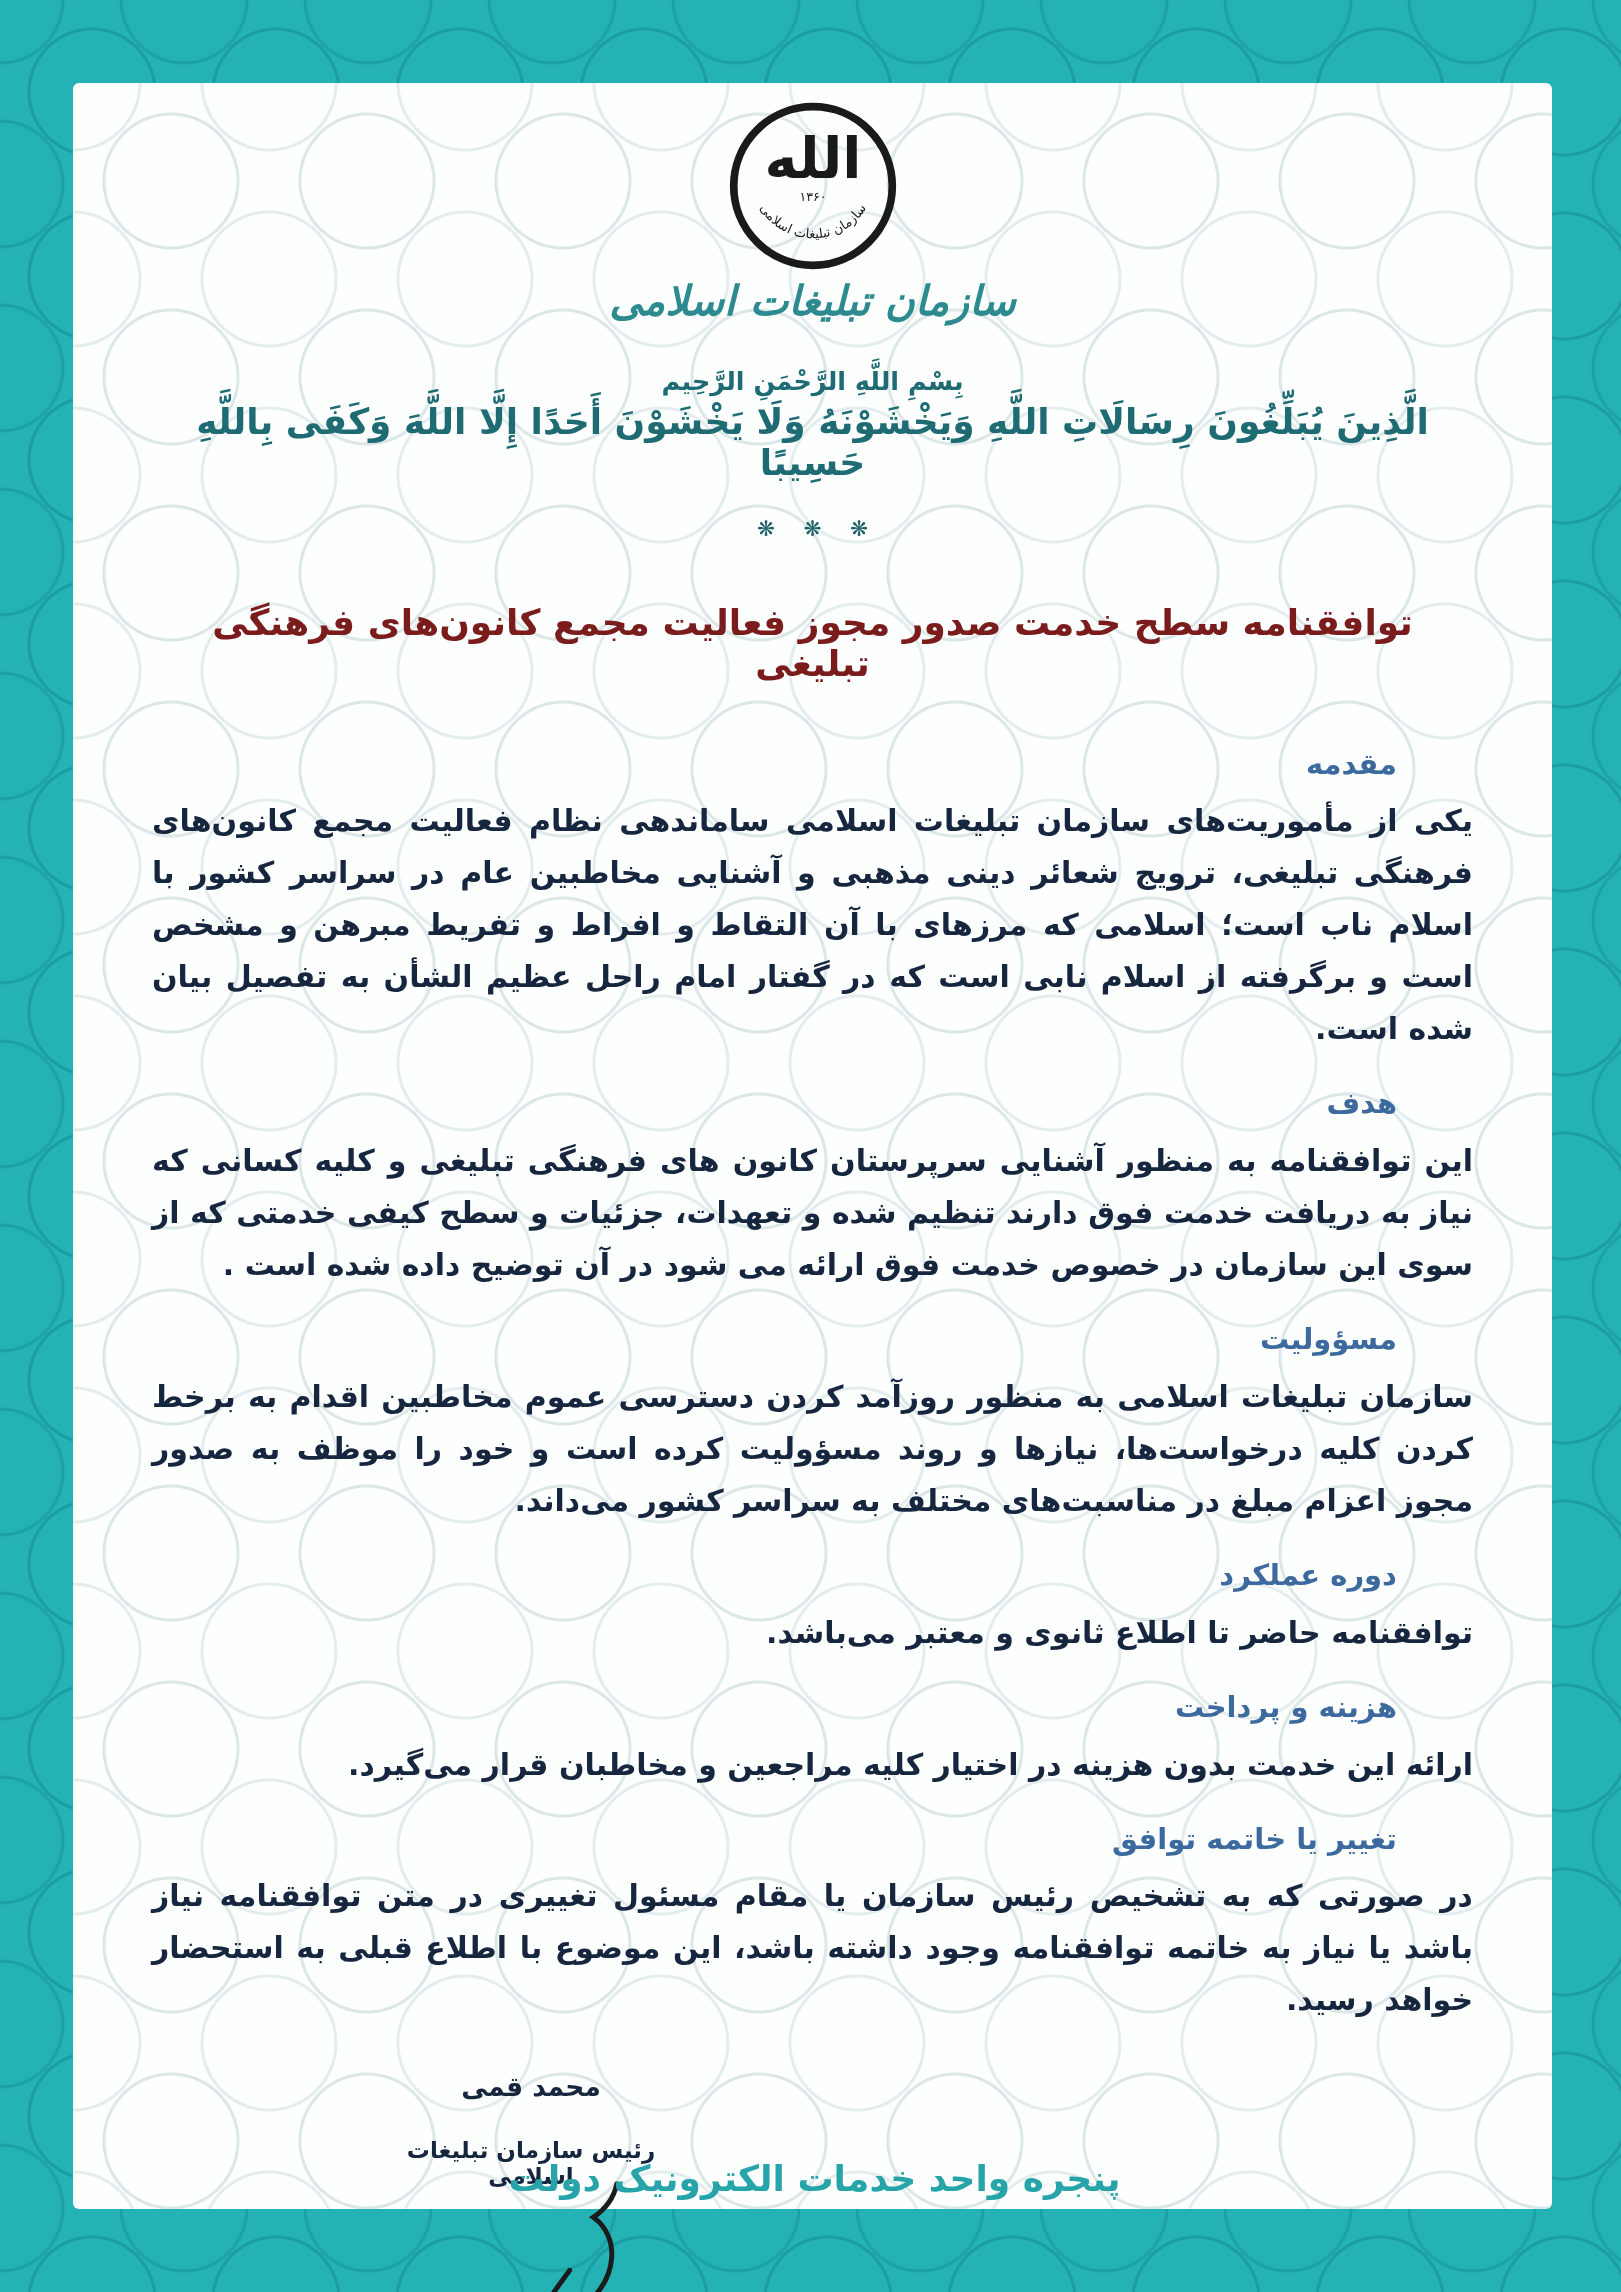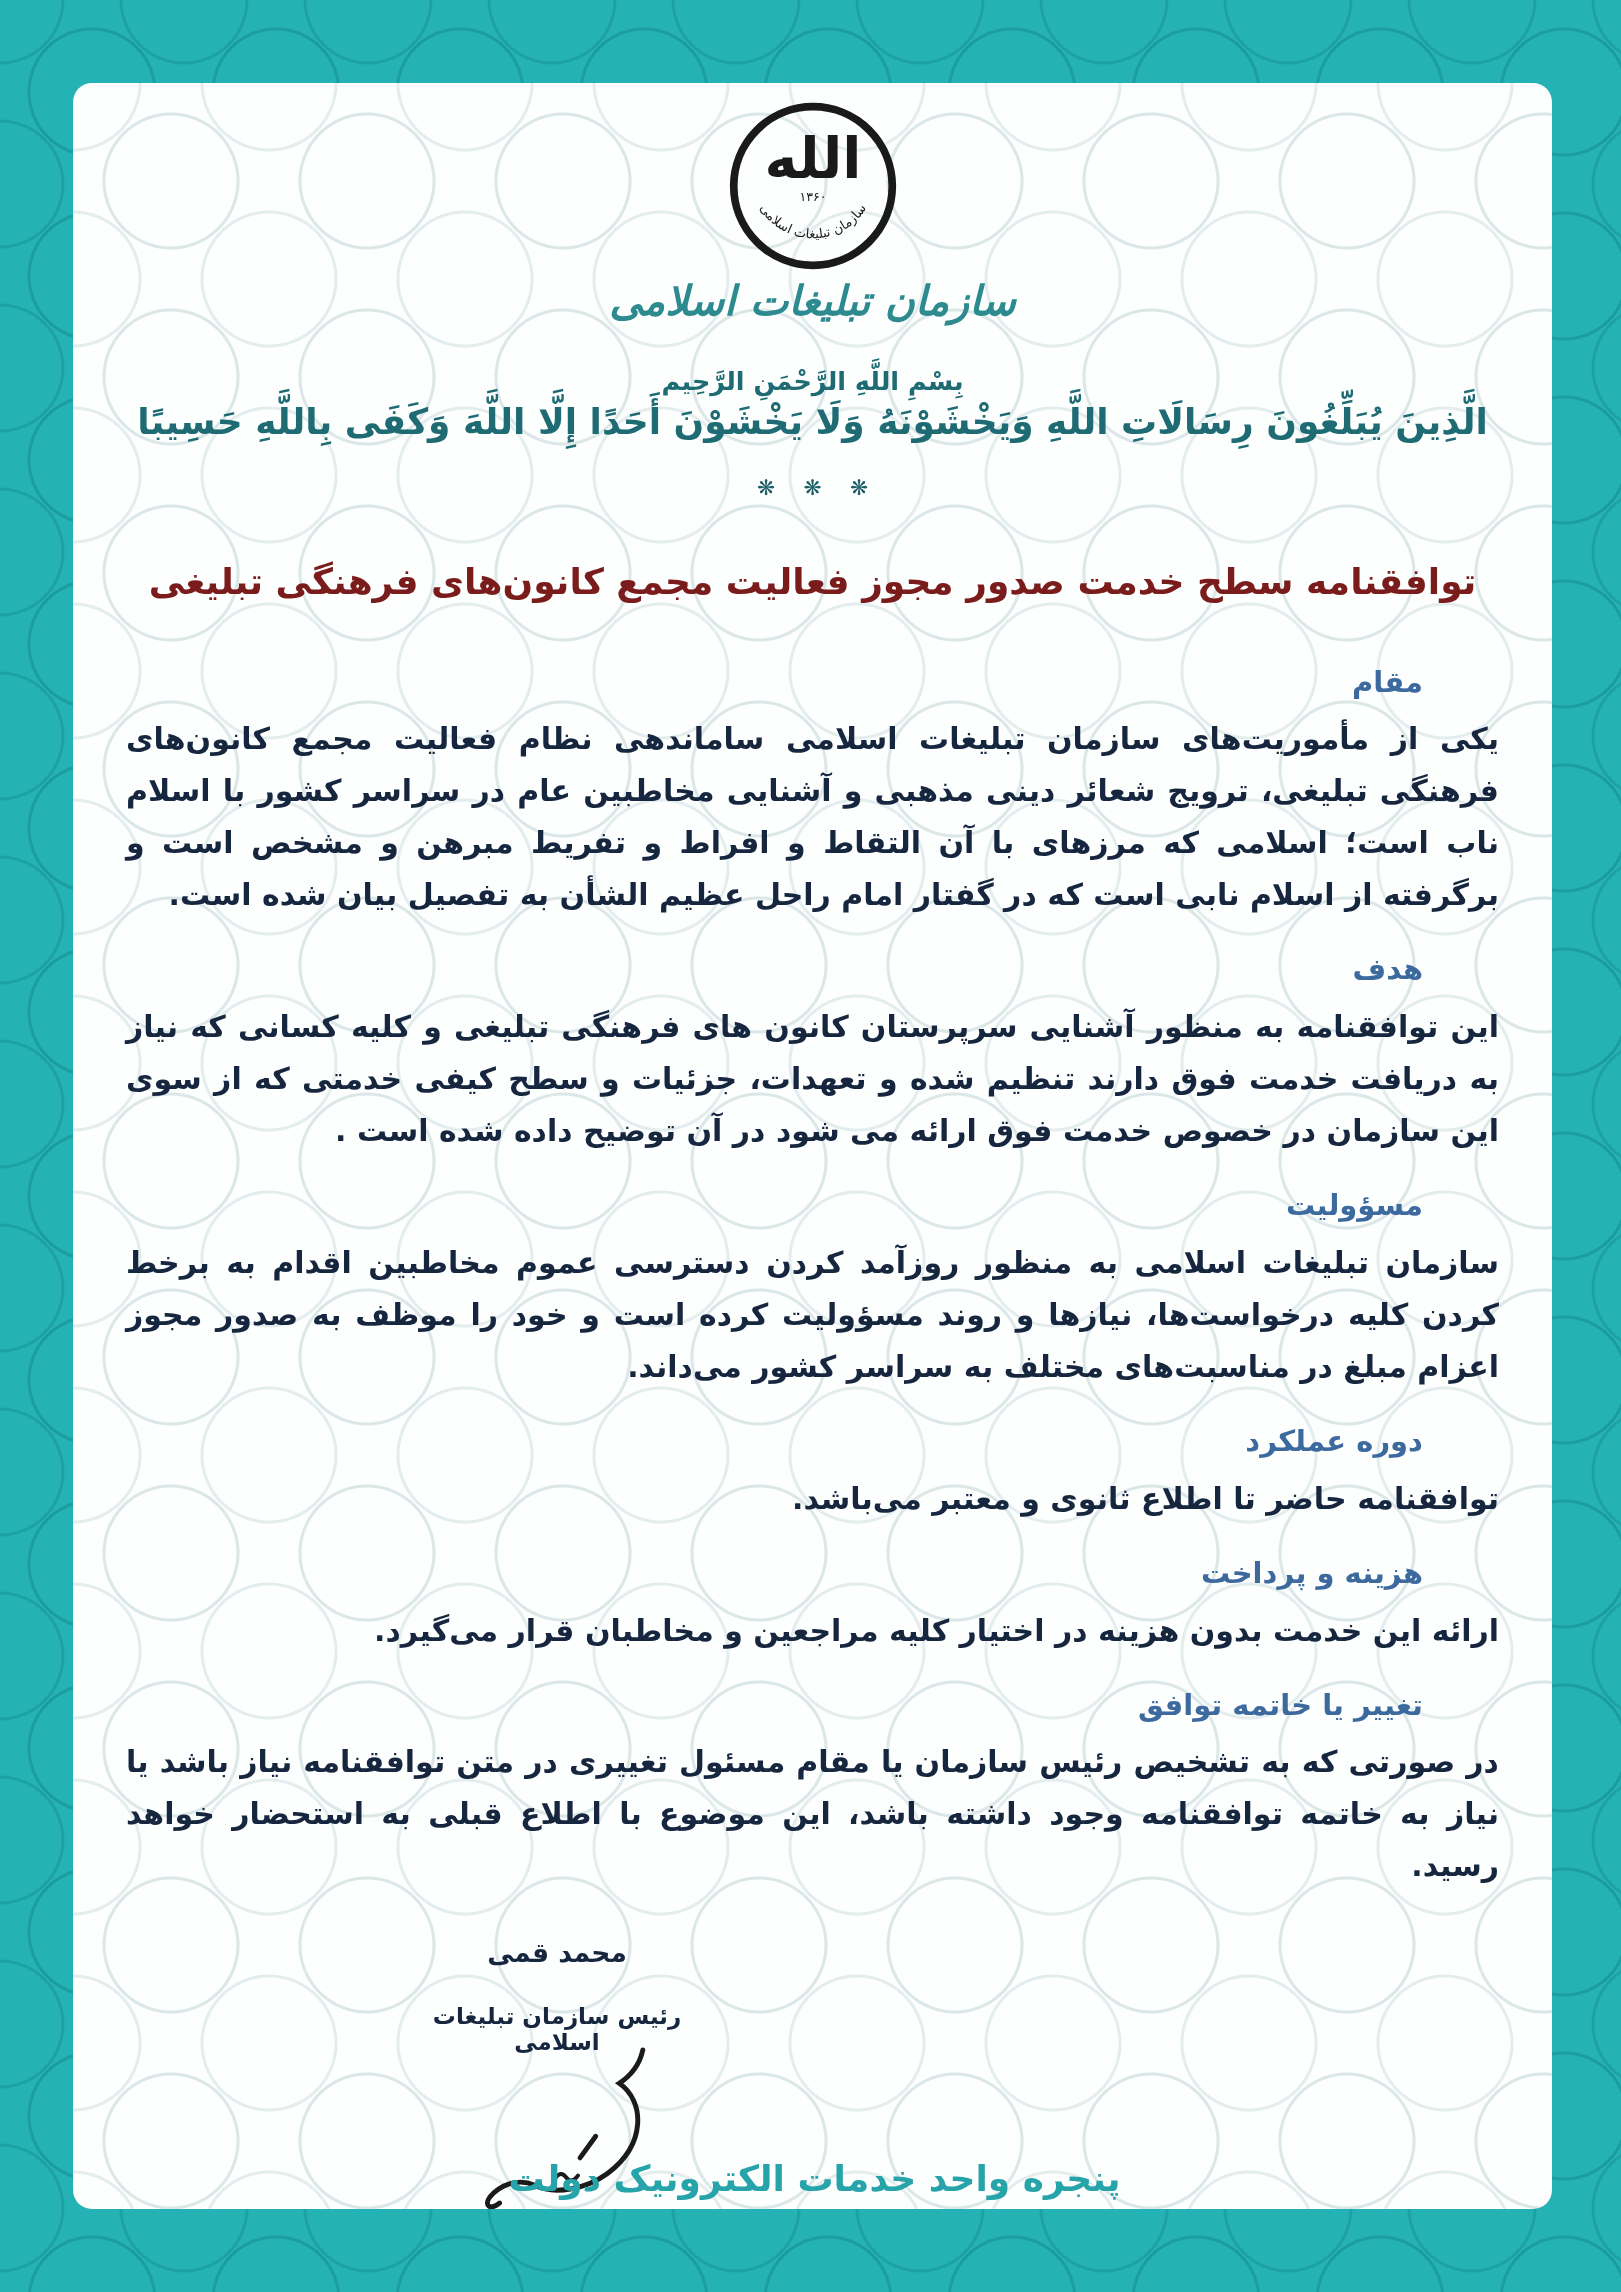--- a/index.html
+++ b/index.html
@@ -12,29 +12,29 @@
     background-image:
       radial-gradient(circle, rgba(255,255,255,0) 61px, rgba(10,122,128,.38) 62px, rgba(10,122,128,.38) 64px, rgba(255,255,255,0) 65px),
       radial-gradient(circle, rgba(255,255,255,0) 61px, rgba(10,122,128,.30) 62px, rgba(10,122,128,.30) 64px, rgba(255,255,255,0) 65px);
     background-size:184px 184px,184px 184px;
     background-position:0 0,92px 92px;
   }
 
   
   .sheet{
     position:absolute;left:73px;right:69px;top:83px;bottom:84px;
-    border-radius:19px;
+    border-radius:6px;
     background-color:#fdfefe;
     background-image:
       radial-gradient(circle, rgba(255,255,255,0) 65px, rgba(142,178,180,.30) 66px, rgba(142,178,180,.30) 68px, rgba(255,255,255,0) 69px),
       radial-gradient(circle, rgba(255,255,255,0) 65px, rgba(142,178,180,.22) 66px, rgba(142,178,180,.22) 68px, rgba(255,255,255,0) 69px);
     background-size:196px 196px,196px 196px;
     background-position:0 0,98px 98px;
     direction:rtl;
-    padding:0 53px;box-sizing:border-box;
+    padding:0 79px;box-sizing:border-box;
   }
 
   .logo-wrap{text-align:center;margin-top:15.7px;}
   .calligraphy{
     text-align:center;margin-top:0;
     font-size:41px;font-weight:bold;font-style:italic;
     color:#2d8b90;letter-spacing:1px;
   }
 
   .bismillah{
@@ -102,21 +102,21 @@
     </div>
 
     <div class="bismillah">بِسْمِ اللَّهِ الرَّحْمَنِ الرَّحِيم</div>
     <div class="verse">الَّذِينَ يُبَلِّغُونَ رِسَالَاتِ اللَّهِ وَيَخْشَوْنَهُ وَلَا يَخْشَوْنَ أَحَدًا إِلَّا اللَّهَ وَكَفَى بِاللَّهِ حَسِيبًا</div>
     <div class="ornament">❋ ❋ ❋</div>
 
     <h1 class="doc-title">توافقنامه سطح خدمت صدور مجوز فعالیت مجمع کانون‌های فرهنگی تبلیغی</h1>
 
     <div class="sections">
       <div class="doc-section">
-        <h2>مقام</h2>
+        <h2>مقدمه</h2>
         <p>یکی از مأموریت‌های سازمان تبلیغات اسلامی ساماندهی نظام فعالیت مجمع کانون‌های فرهنگی تبلیغی، ترویج شعائر دینی مذهبی و آشنایی مخاطبین عام در سراسر کشور با اسلام ناب است؛ اسلامی که مرزهای با آن التقاط و افراط و تفریط مبرهن و مشخص است و برگرفته از اسلام نابی است که در گفتار امام راحل عظیم الشأن به تفصیل بیان شده است.</p>
       </div>
       <div class="doc-section">
         <h2>هدف</h2>
         <p>این توافقنامه به منظور آشنایی سرپرستان کانون های فرهنگی تبلیغی و کلیه کسانی که نیاز به دریافت خدمت فوق دارند تنظیم شده و تعهدات، جزئیات و سطح کیفی خدمتی که از سوی این سازمان در خصوص خدمت فوق ارائه می شود در آن توضیح داده شده است .</p>
       </div>
       <div class="doc-section">
         <h2>مسؤولیت</h2>
         <p>سازمان تبلیغات اسلامی به منظور روزآمد کردن دسترسی عموم مخاطبین اقدام به برخط کردن کلیه درخواست‌ها، نیازها و روند مسؤولیت کرده است و خود را موظف به صدور مجوز اعزام مبلغ در مناسبت‌های مختلف به سراسر کشور می‌داند.</p>
       </div>

